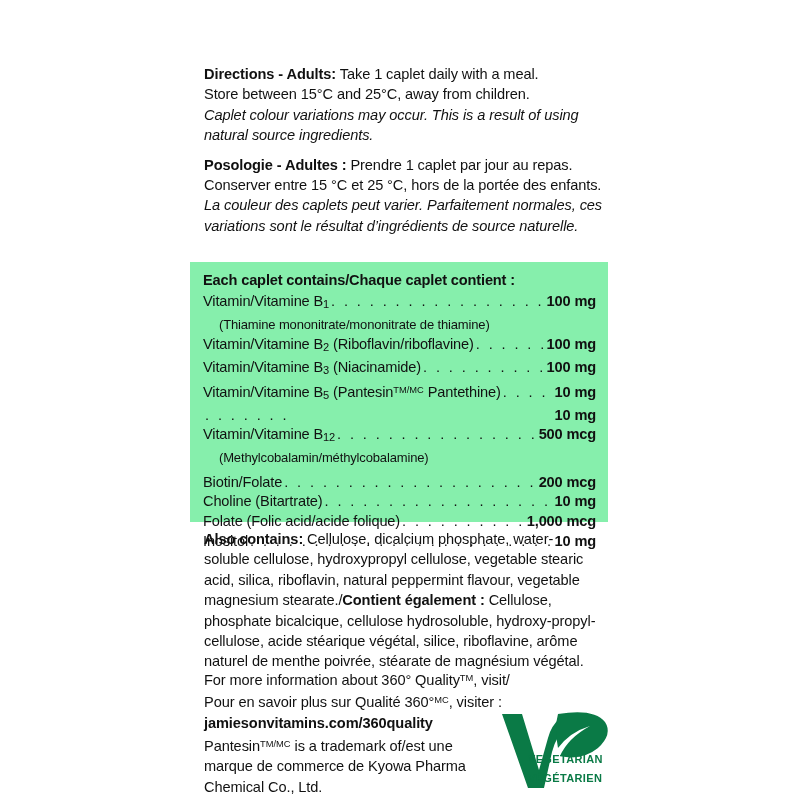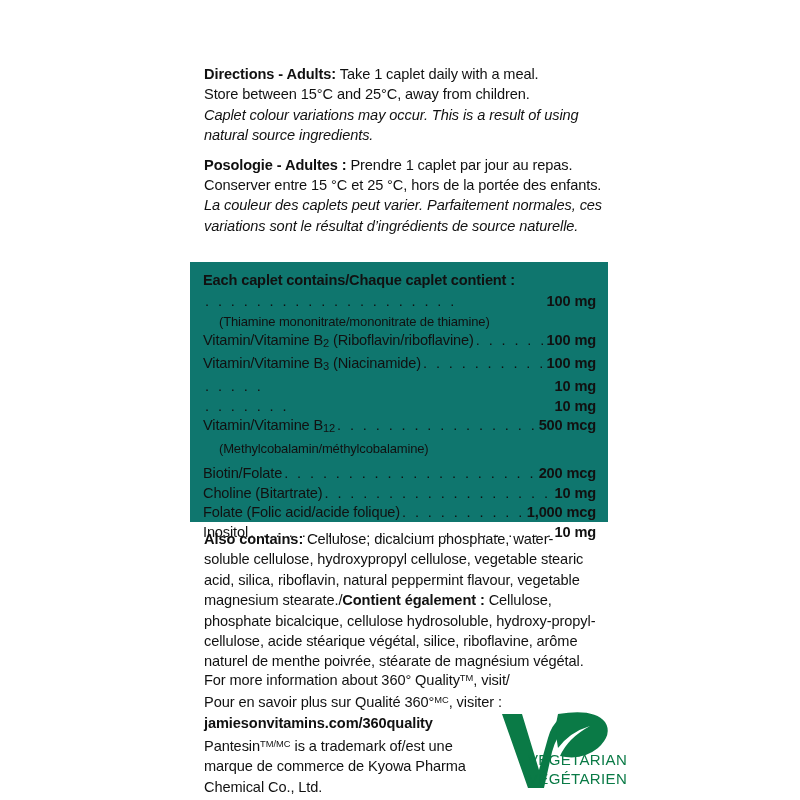--- a/index.html
+++ b/index.html
@@ -46,21 +46,21 @@
     width: 402px;
   }
 
   
   .ingredient-panel {
     position: absolute;
     left: 190px;
     top: 222px;
     width: 418px;
     height: 260px;
-    background: #0f766e;
+    background: #86efac;
     box-sizing: border-box;
     padding: 9px 12px 6px 13px;
   }
   .panel-heading {
     font-size: 14.6px;
     font-weight: bold;
     line-height: 19px;
     margin-bottom: 2px;
     letter-spacing: -0.15px;
   }
@@ -141,22 +141,22 @@
   #vegetarian-logo .logo-mark {
     position: absolute;
     left: 0;
     top: 0;
   }
   #vegetarian-logo .logo-text {
     position: absolute;
     left: 30px;
     top: 42px;
     color: #0a7a46;
-    font-weight: normal;
-    font-size: 15px;
+    font-weight: bold;
+    font-size: 11px;
     line-height: 19px;
     letter-spacing: 0.35px;
   }
 </style>
 </head>
 <body>
 
 <div class="label-page">
 
   <div class="para" id="directions-en">
@@ -168,35 +168,37 @@
   <div class="para" id="directions-fr">
     <div><b>Posologie - Adultes :</b><span> Prendre 1 caplet par jour au repas.</span></div>
     <div>Conserver entre 15 °C et 25 °C, hors de la portée des enfants.</div>
     <div class="italic">La couleur des caplets peut varier. Parfaitement normales, ces variations sont le résultat d’ingrédients de source naturelle.</div>
   </div>
 
   <div class="ingredient-panel">
     <div class="panel-heading">Each caplet contains/Chaque caplet contient :</div>
     <div id="ingredient-rows">
         <div class="ing-row">
+          <span class="ing-name">Vitamin/Vitamine B<sub class="vnum">1</sub></span>
           <span class="ing-dots">. . . . . . . . . . . . . . . . . . . .</span>
           <span class="ing-amount">100 mg</span>
         </div>
         <div class="ing-sub">(Thiamine mononitrate/mononitrate de thiamine)</div>
         <div class="ing-row">
           <span class="ing-name">Vitamin/Vitamine B<sub class="vnum">2</sub> (Riboflavin/riboflavine)</span>
           <span class="ing-dots">. . . . . . . .</span>
           <span class="ing-amount">100 mg</span>
         </div>
         <div class="ing-row">
           <span class="ing-name">Vitamin/Vitamine B<sub class="vnum">3</sub> (Niacinamide)</span>
           <span class="ing-dots">. . . . . . . . . . . . . .</span>
           <span class="ing-amount">100 mg</span>
         </div>
         <div class="ing-row">
+          <span class="ing-name">Vitamin/Vitamine B<sub class="vnum">5</sub> (Pantesin<sup class="tm">TM/MC</sup> Pantethine)</span>
           <span class="ing-dots">. . . . .</span>
           <span class="ing-amount">10 mg</span>
         </div>
         <div class="ing-row">
           <span class="ing-dots">. . . . . . .</span>
           <span class="ing-amount">10 mg</span>
         </div>
         <div class="ing-row">
           <span class="ing-name">Vitamin/Vitamine B<sub class="vnum">12</sub></span>
           <span class="ing-dots">. . . . . . . . . . . . . . . . . . . .</span>

